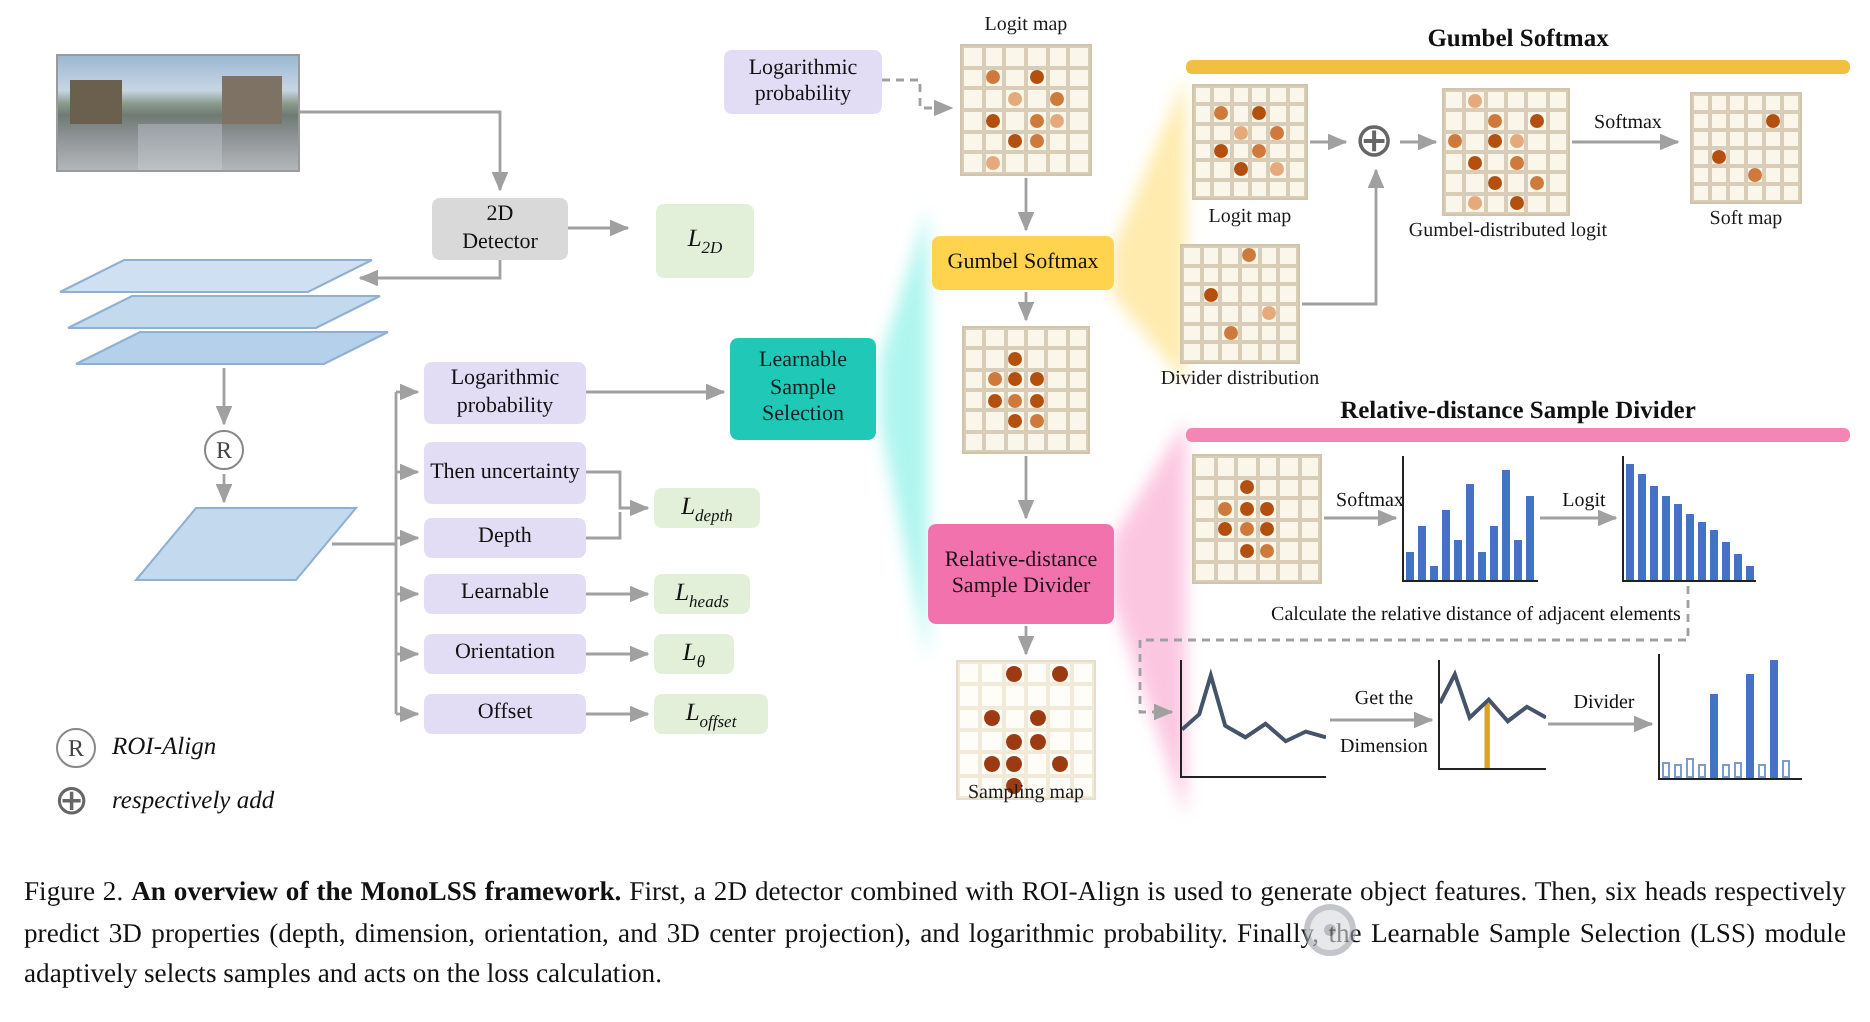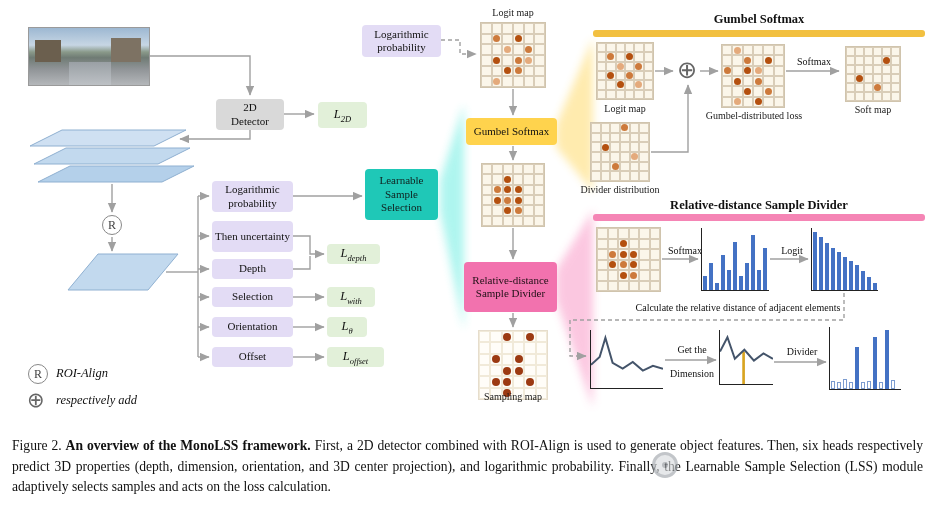--- a/index.html
+++ b/index.html
@@ -107,38 +107,38 @@
 </svg>
 
 <div class="photo" style="left:28px;top:27px;width:122px;height:59px">
   <div style="position:absolute;left:6px;top:12px;width:26px;height:22px;background:#6b5f4e"></div>
   <div style="position:absolute;right:8px;top:10px;width:30px;height:24px;background:#7d7263"></div>
   <div style="position:absolute;left:40px;top:34px;width:42px;height:25px;background:linear-gradient(180deg,#9aa0a5,#c0c4c8)"></div>
 </div>
 
 <div class="box gray" style="left:216px;top:99px;width:68px;height:31px">2D
 Detector</div>
-<div class="box green loss" style="left:318px;top:102px;width:49px;height:26px">
+<div class="box green loss" style="left:328px;top:102px;width:49px;height:37px">
   <span><i>L</i><sub>2D</sub></span>
 </div>
 
 <div class="circleR" style="left:102px;top:215px">R</div>
 
 <div class="box purple" style="left:212px;top:181px;width:81px;height:31px">Logarithmic probability</div>
 <div class="box purple" style="left:212px;top:221px;width:81px;height:31px">Then uncertainty</div>
 <div class="box purple" style="left:212px;top:259px;width:81px;height:20px">Depth</div>
-<div class="box purple" style="left:212px;top:287px;width:81px;height:20px">Selection</div>
+<div class="box purple" style="left:212px;top:287px;width:81px;height:20px">Learnable</div>
 <div class="box purple" style="left:212px;top:317px;width:81px;height:20px">Orientation</div>
 <div class="box purple" style="left:212px;top:347px;width:81px;height:20px">Offset</div>
 
 <div class="box green loss" style="left:327px;top:244px;width:53px;height:20px">
   <span><i>L</i><sub>depth</sub></span>
 </div>
 <div class="box green loss" style="left:327px;top:287px;width:48px;height:20px">
-  <span><i>L</i><sub>with</sub></span>
+  <span><i>L</i><sub>heads</sub></span>
 </div>
 <div class="box green loss" style="left:327px;top:317px;width:40px;height:20px">
   <span><i>L</i><sub>θ</sub></span>
 </div>
 <div class="box green loss" style="left:327px;top:347px;width:57px;height:20px">
   <span><i>L</i><sub>offset</sub></span>
 </div>
 
 <div class="box teal" style="left:365px;top:169px;width:73px;height:51px">Learnable Sample Selection</div>
 
@@ -438,21 +438,21 @@
     <div class="gcell">
       <span class="gdot" style="background: rgb(228, 170, 124);"></span>
     </div>
     <div class="gcell"></div>
     <div class="gcell">
       <span class="gdot" style="background: rgb(180, 80, 15);"></span>
     </div>
     <div class="gcell"></div>
     <div class="gcell"></div>
   </div>
-<div class="glabel" style="left:694px;top:110px;width:120px">Gumbel-distributed loss</div>
+<div class="glabel" style="left:694px;top:110px;width:120px">Gumbel-distributed logit</div>
 <div class="arrowlabel" style="left:791px;top:56px;width:46px">Softmax</div>
 <div class="grid" style="left: 845px; top: 46px; width: 56px; height: 56px; grid-template-columns: repeat(6, 1fr); grid-template-rows: repeat(6, 1fr);">
     <div class="gcell"></div>
     <div class="gcell"></div>
     <div class="gcell"></div>
     <div class="gcell"></div>
     <div class="gcell"></div>
     <div class="gcell"></div>
     <div class="gcell"></div>
     <div class="gcell"></div>

